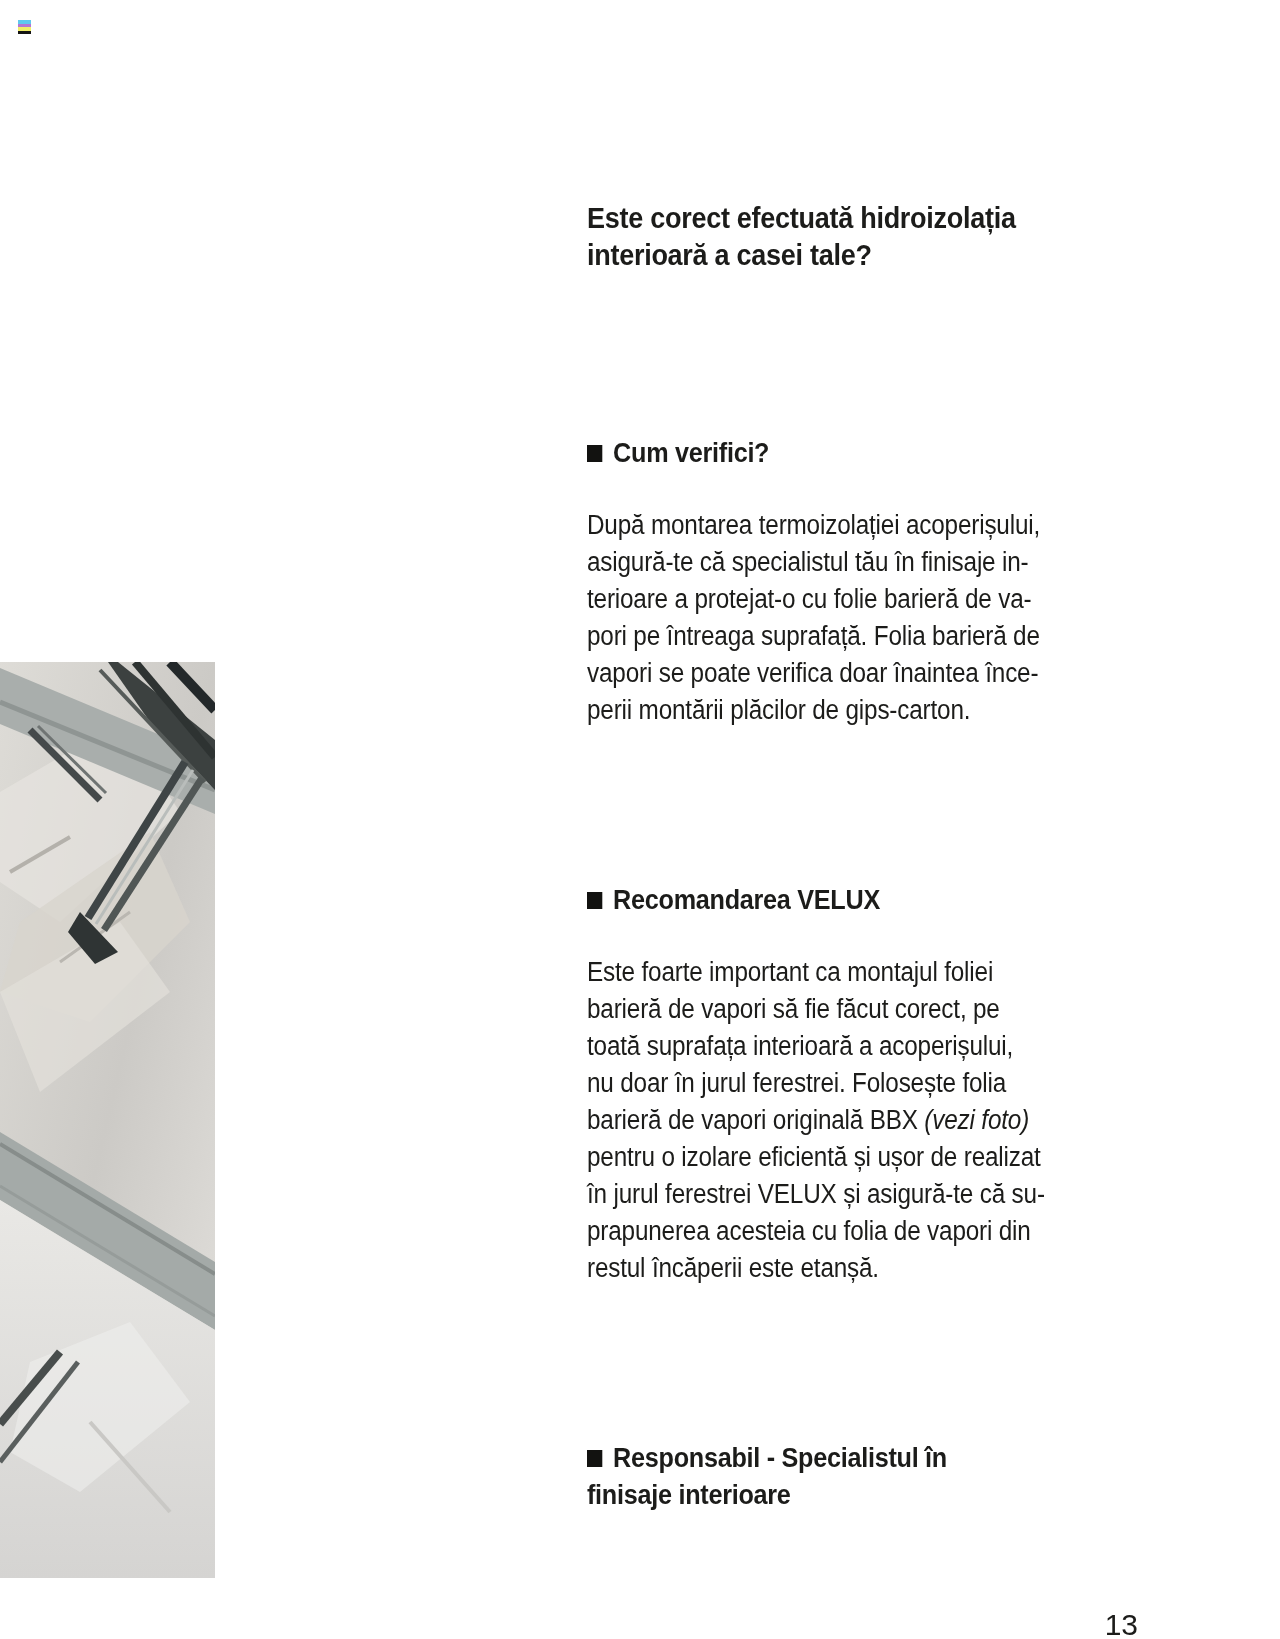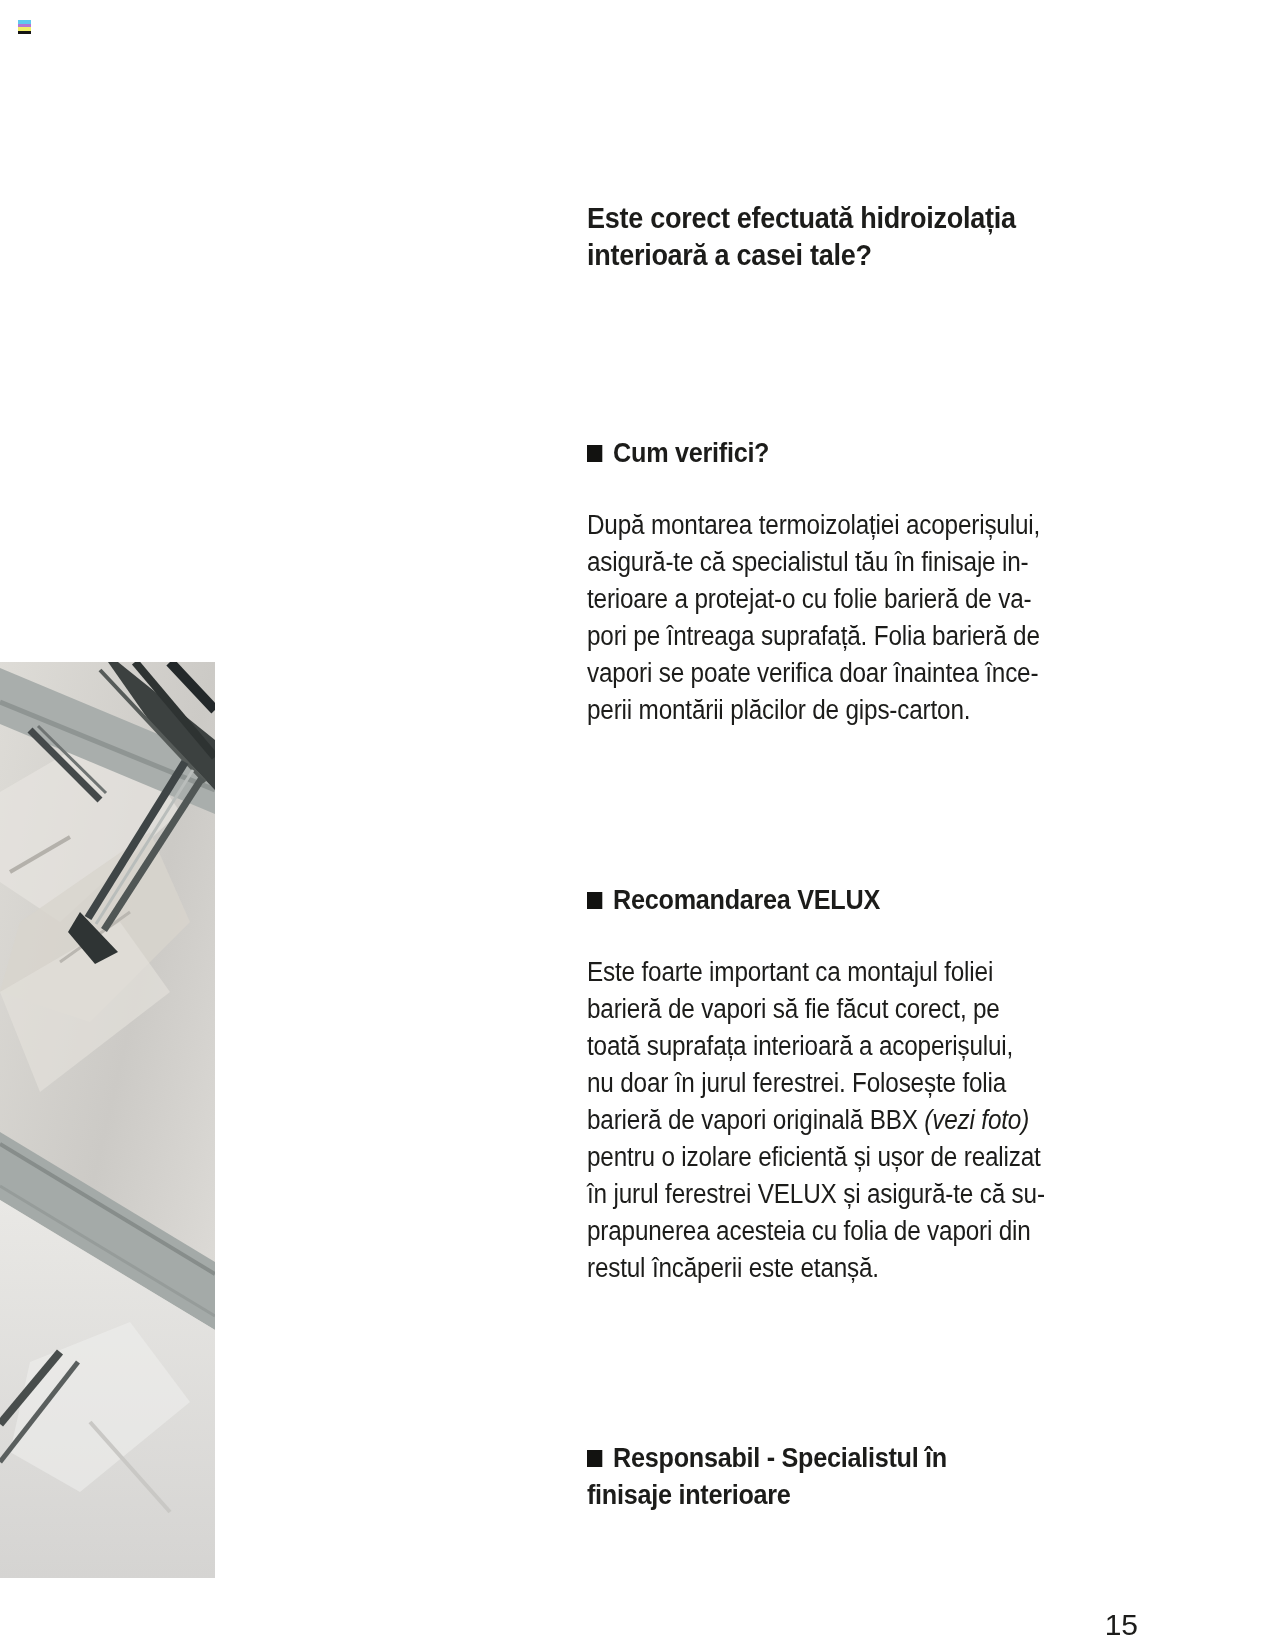--- a/index.html
+++ b/index.html
@@ -149,15 +149,15 @@
     <div class="section sec-gap-s">
       <h2 class="sec-heading"><span class="bullet"></span><span>Responsabil - Specialistul în
 finisaje interioare</span></h2>
     </div>
 
     
 
     
   </div>
 
-  <div id="page-number">15</div>
+  <div id="page-number">13</div>
 
 </div>
 
 </body></html>

